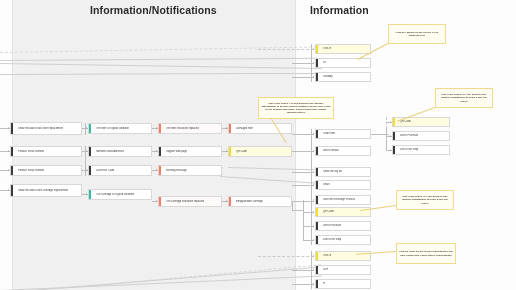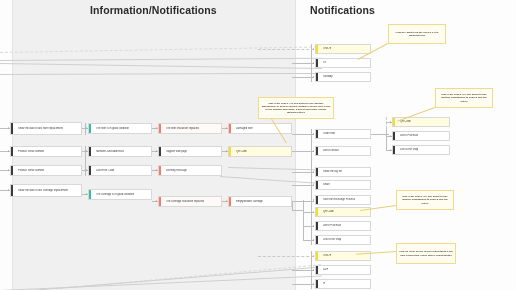--- a/index.html
+++ b/index.html
@@ -77,21 +77,21 @@
 </head>
 <body>
 
 <div id="canvas">
 
   <div class="band b1"></div>
   <div class="lane-divider" style="left:12px;"></div>
   <div class="lane-divider" style="left:295px;"></div>
 
   <div class="col-header" style="left:70px;top:4px;margin-left:20px;">Information/Notifications</div>
-  <div class="col-header" style="left:310px;top:4px;">Notifications</div>
+  <div class="col-header" style="left:310px;top:4px;">Information</div>
 
   <div class="long dash" style="left:0px;top:52px;width:322px;transform:rotate(-1.0deg);"></div>
   <div class="long" style="left:0px;top:60px;width:322px;transform:rotate(-0.4deg);"></div>
   <div class="long" style="left:0px;top:63px;width:322px;transform:rotate(0.9deg);"></div>
   <div class="long" style="left:0px;top:74px;width:322px;transform:rotate(-0.2deg);"></div>
 
   <div class="long dash" style="left:60px;top:288px;width:262px;transform:rotate(-5.2deg);"></div>
   <div class="long" style="left:30px;top:290px;width:292px;transform:rotate(-4.6deg);"></div>
   <div class="long" style="left:0px;top:290px;width:322px;transform:rotate(-2.6deg);"></div>
   <div class="long" style="left:220px;top:176px;width:102px;transform:rotate(4.0deg);"></div>

